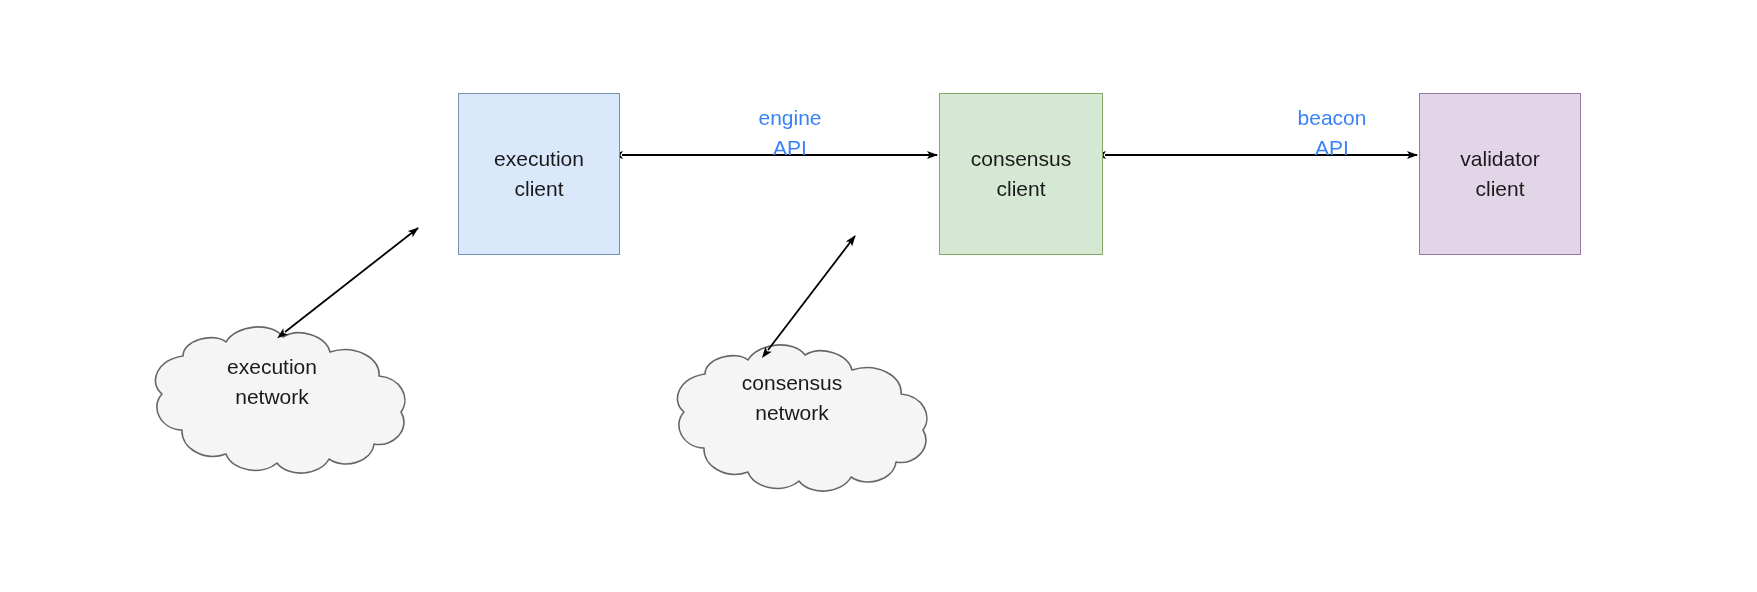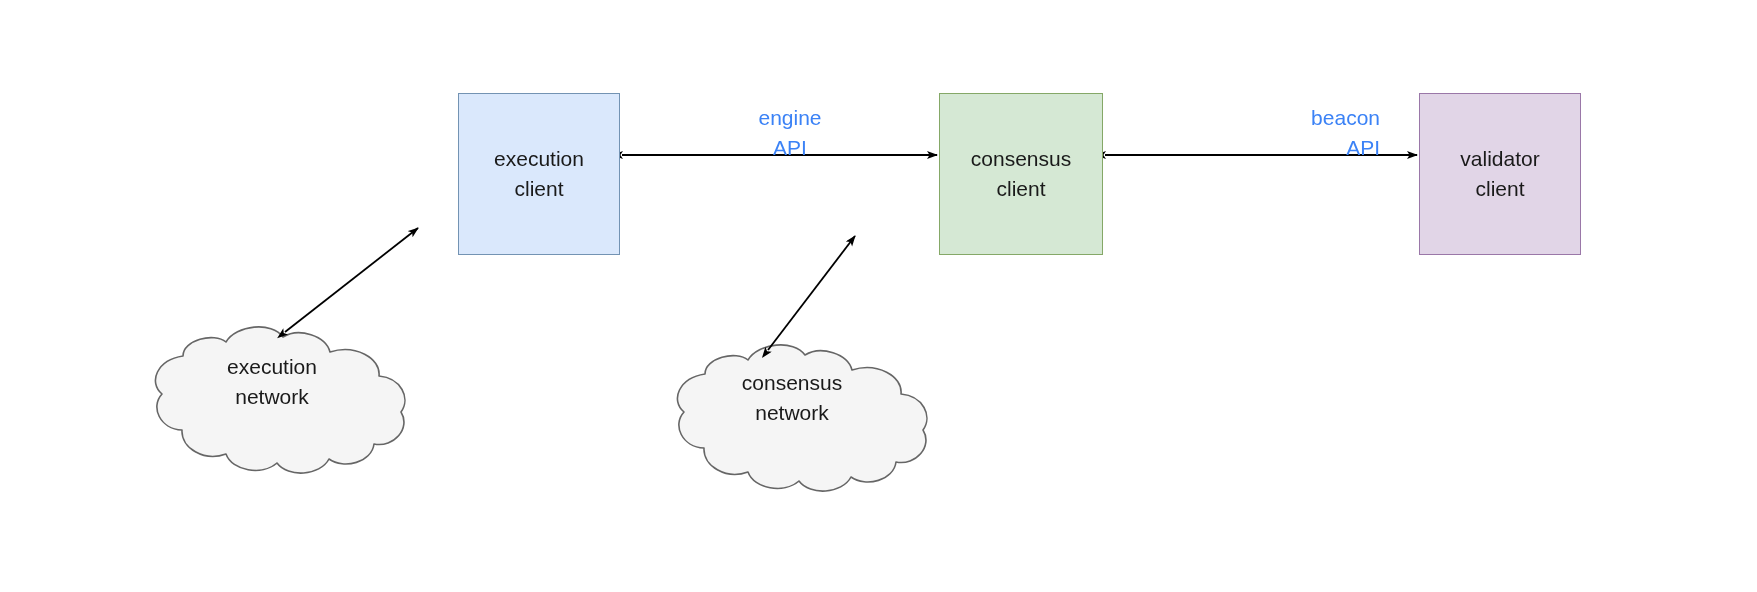--- a/index.html
+++ b/index.html
@@ -74,24 +74,23 @@
     white-space: pre-line;
     font-family: "Liberation Sans", sans-serif;
     background: transparent;
   }
   #edge-label-engine-api {
     left: 690px;
     top: 103px;
     width: 200px;
   }
   #edge-label-beacon-api {
-    left: 1180px;
+    left: 1232px;
     top: 103px;
     width: 200px;
-    text-align: right;
   }
   .cloud-label {
     position: absolute;
     text-align: center;
     font-size: 21px;
     line-height: 1.45;
     color: #1a1a1a;
     white-space: pre-line;
     font-family: "Liberation Sans", sans-serif;
   }

